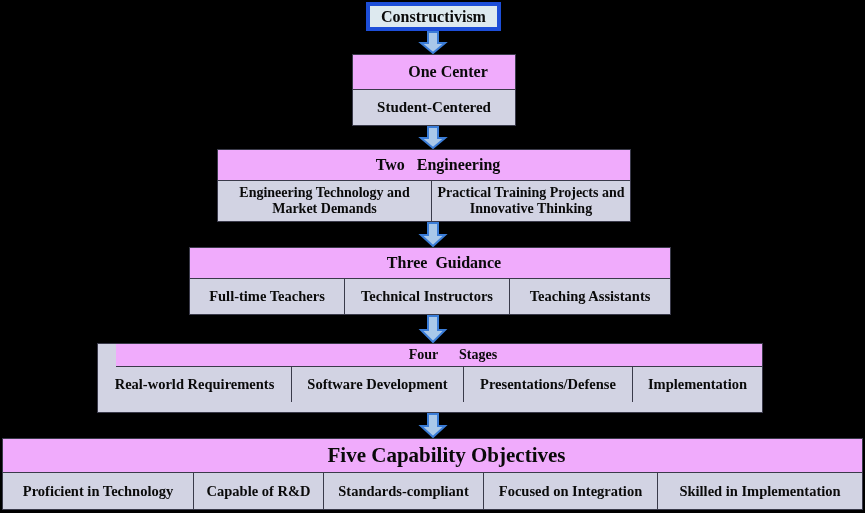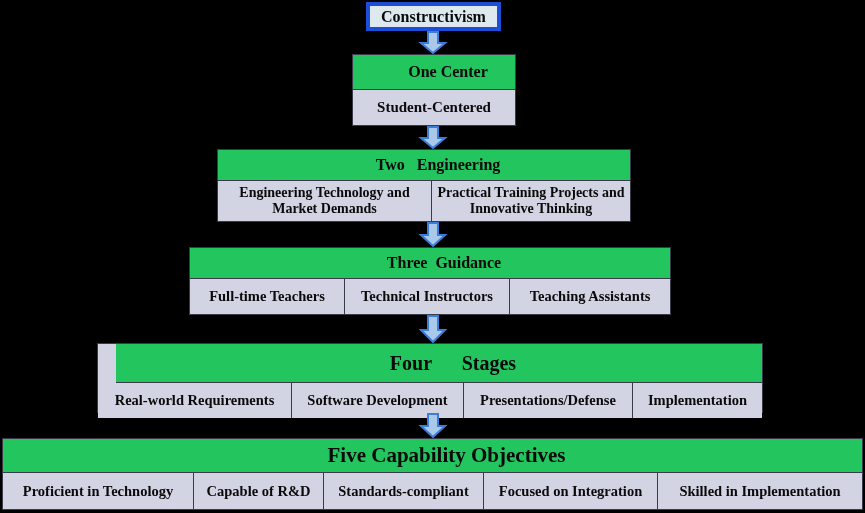--- a/index.html
+++ b/index.html
@@ -20,21 +20,21 @@
   }
 
   
   .tier {
     position: absolute;
     border: 1px solid #3a3a4a;
     background: #d2d3e3;
   }
 
   .tier-title {
-    background: #22c55e;
+    background: #f0abfc;
     color: #0a0a0a;
     font-weight: bold;
     text-align: center;
     white-space: pre;
     display: flex;
     align-items: center;
     justify-content: center;
     border-bottom: 1px solid #3a3a4a;
     padding-left: 28px;
   }
@@ -86,21 +86,21 @@
 
   #t2 { left: 217px; top: 149px; width: 414px; height: 73px; }
   #t2 .tier-title { height: 31px; font-size: 16px; }
   #t2 .cell       { height: 40px; font-size: 14px; }
 
   #t3 { left: 189px; top: 247px; width: 482px; height: 68px; }
   #t3 .tier-title { height: 31px; font-size: 16px; }
   #t3 .cell       { height: 35px; font-size: 14.5px; }
 
   #t4 { left: 97px; top: 343px; width: 666px; height: 70px; }
-  #t4 .tier-title { height: 39px; font-size: 20px; margin-left: 18px; }
+  #t4 .tier-title { height: 23px; font-size: 14px; margin-left: 18px; }
   #t4 .cell       { height: 35px; font-size: 14.5px; }
 
   #t5 { left: 2px; top: 438px; width: 861px; height: 72px; }
   #t5 .tier-title { height: 34px; font-size: 21px; }
   #t5 .cell       { height: 36px; font-size: 14.5px; }
 
   
   #t2 .cell:nth-child(1) { flex: 0 0 214px; }
   #t2 .cell:nth-child(2) { flex: 0 0 198px; }
 

